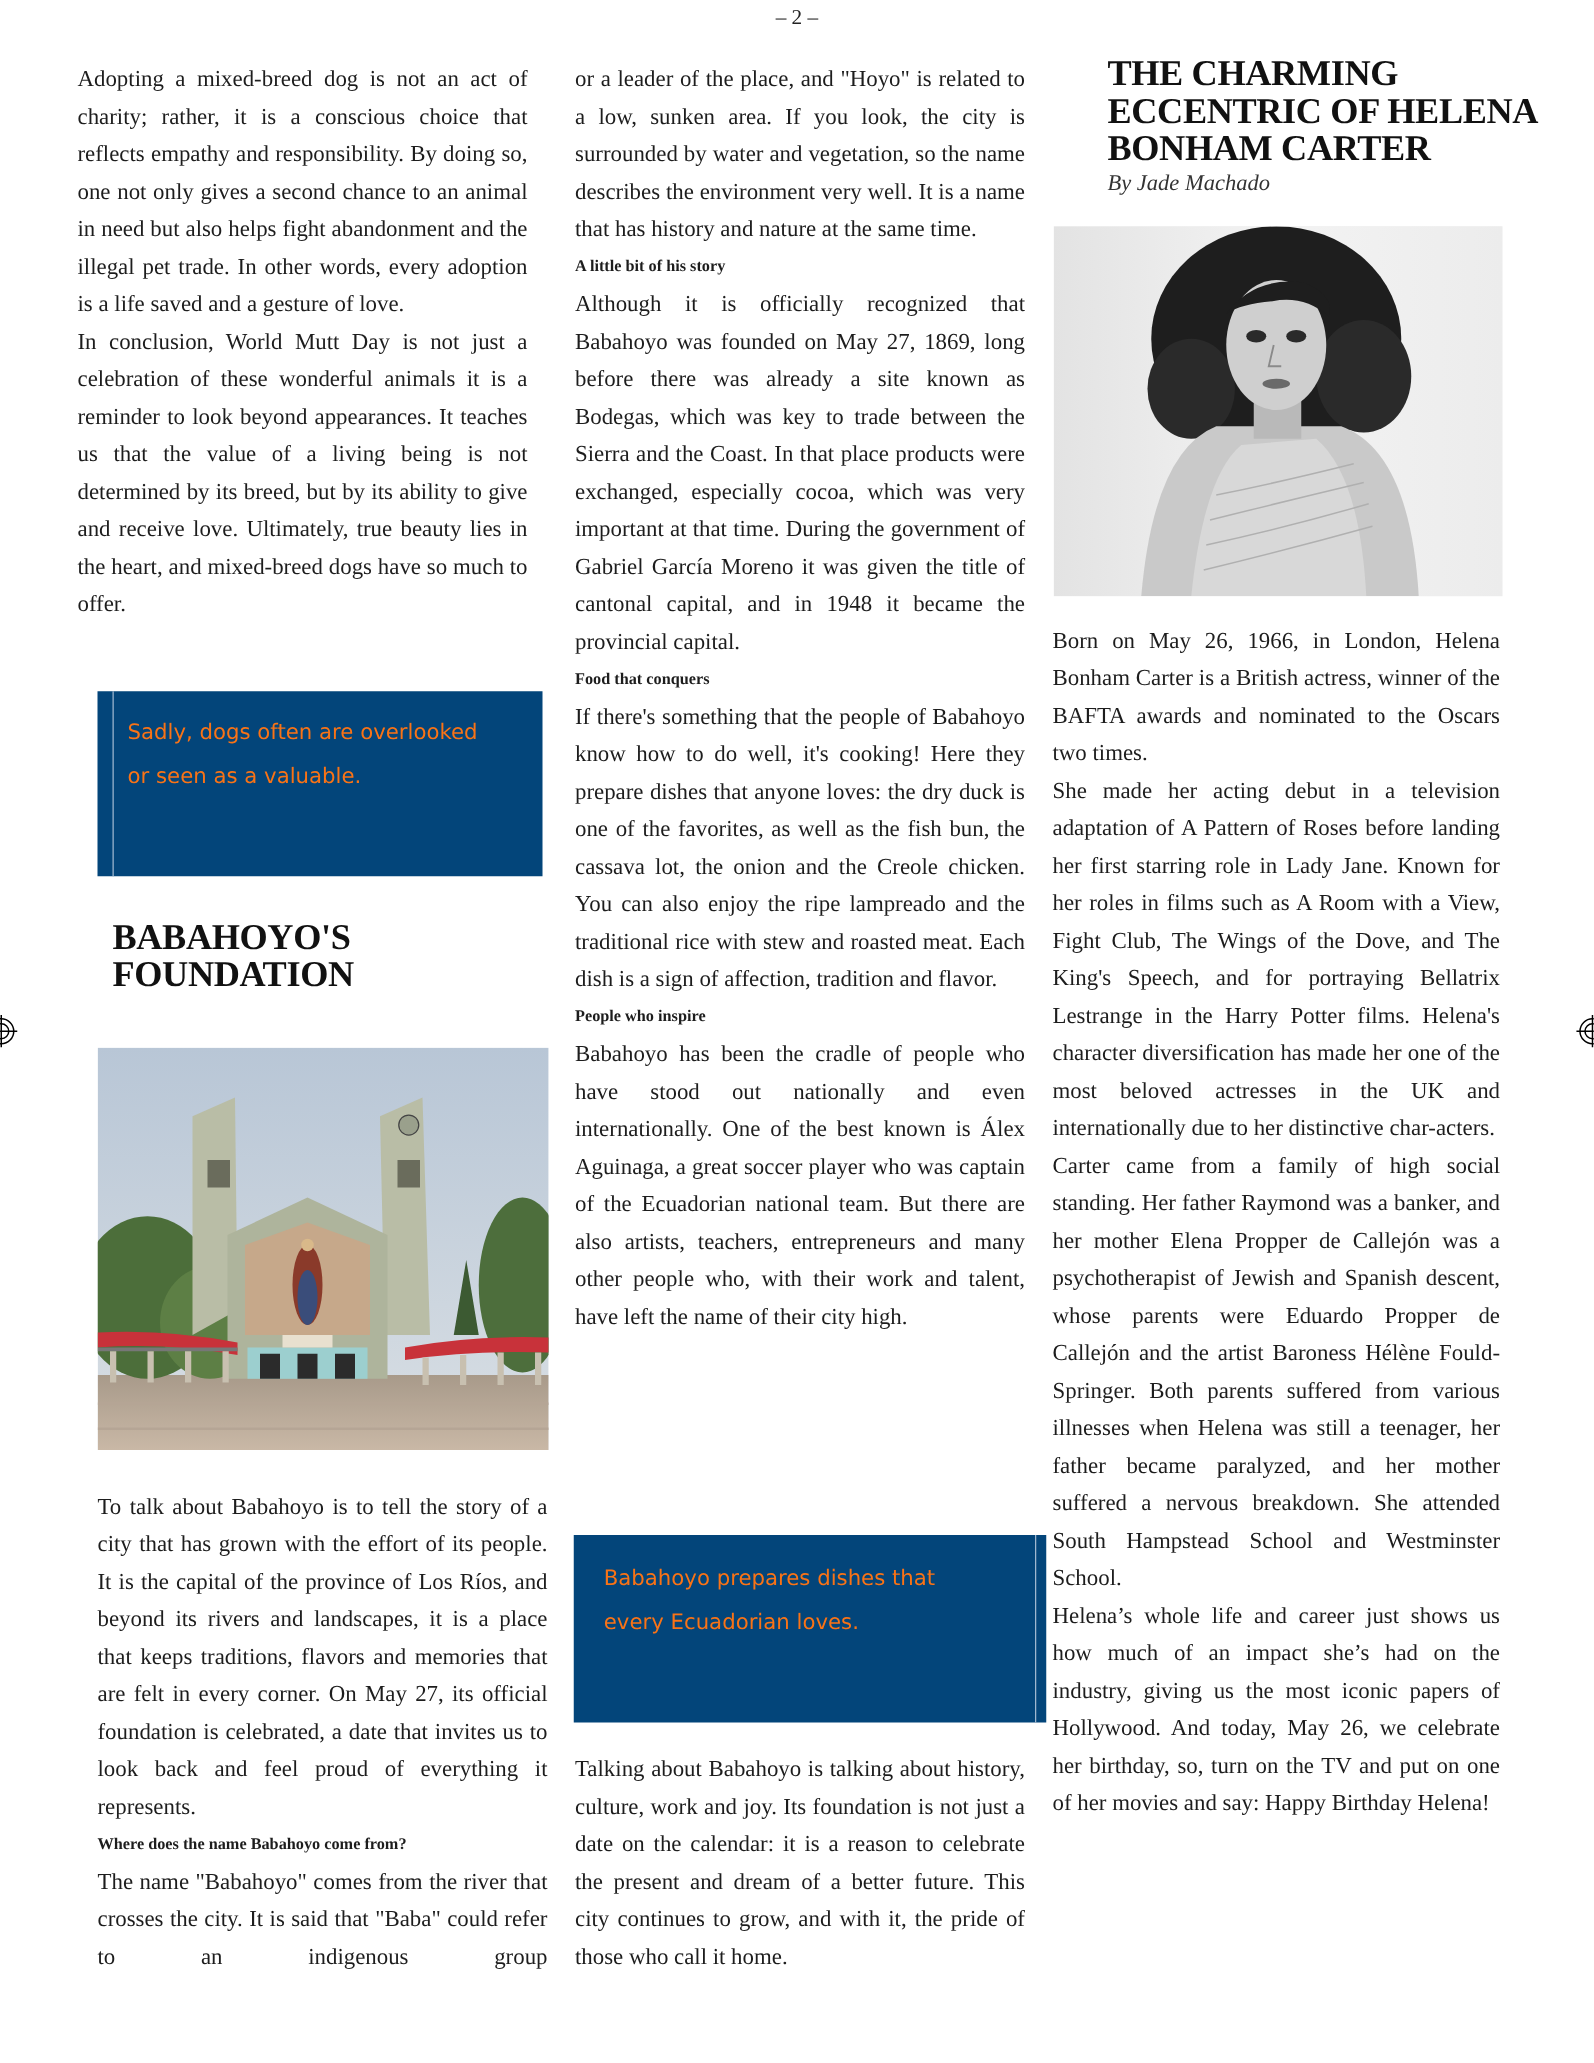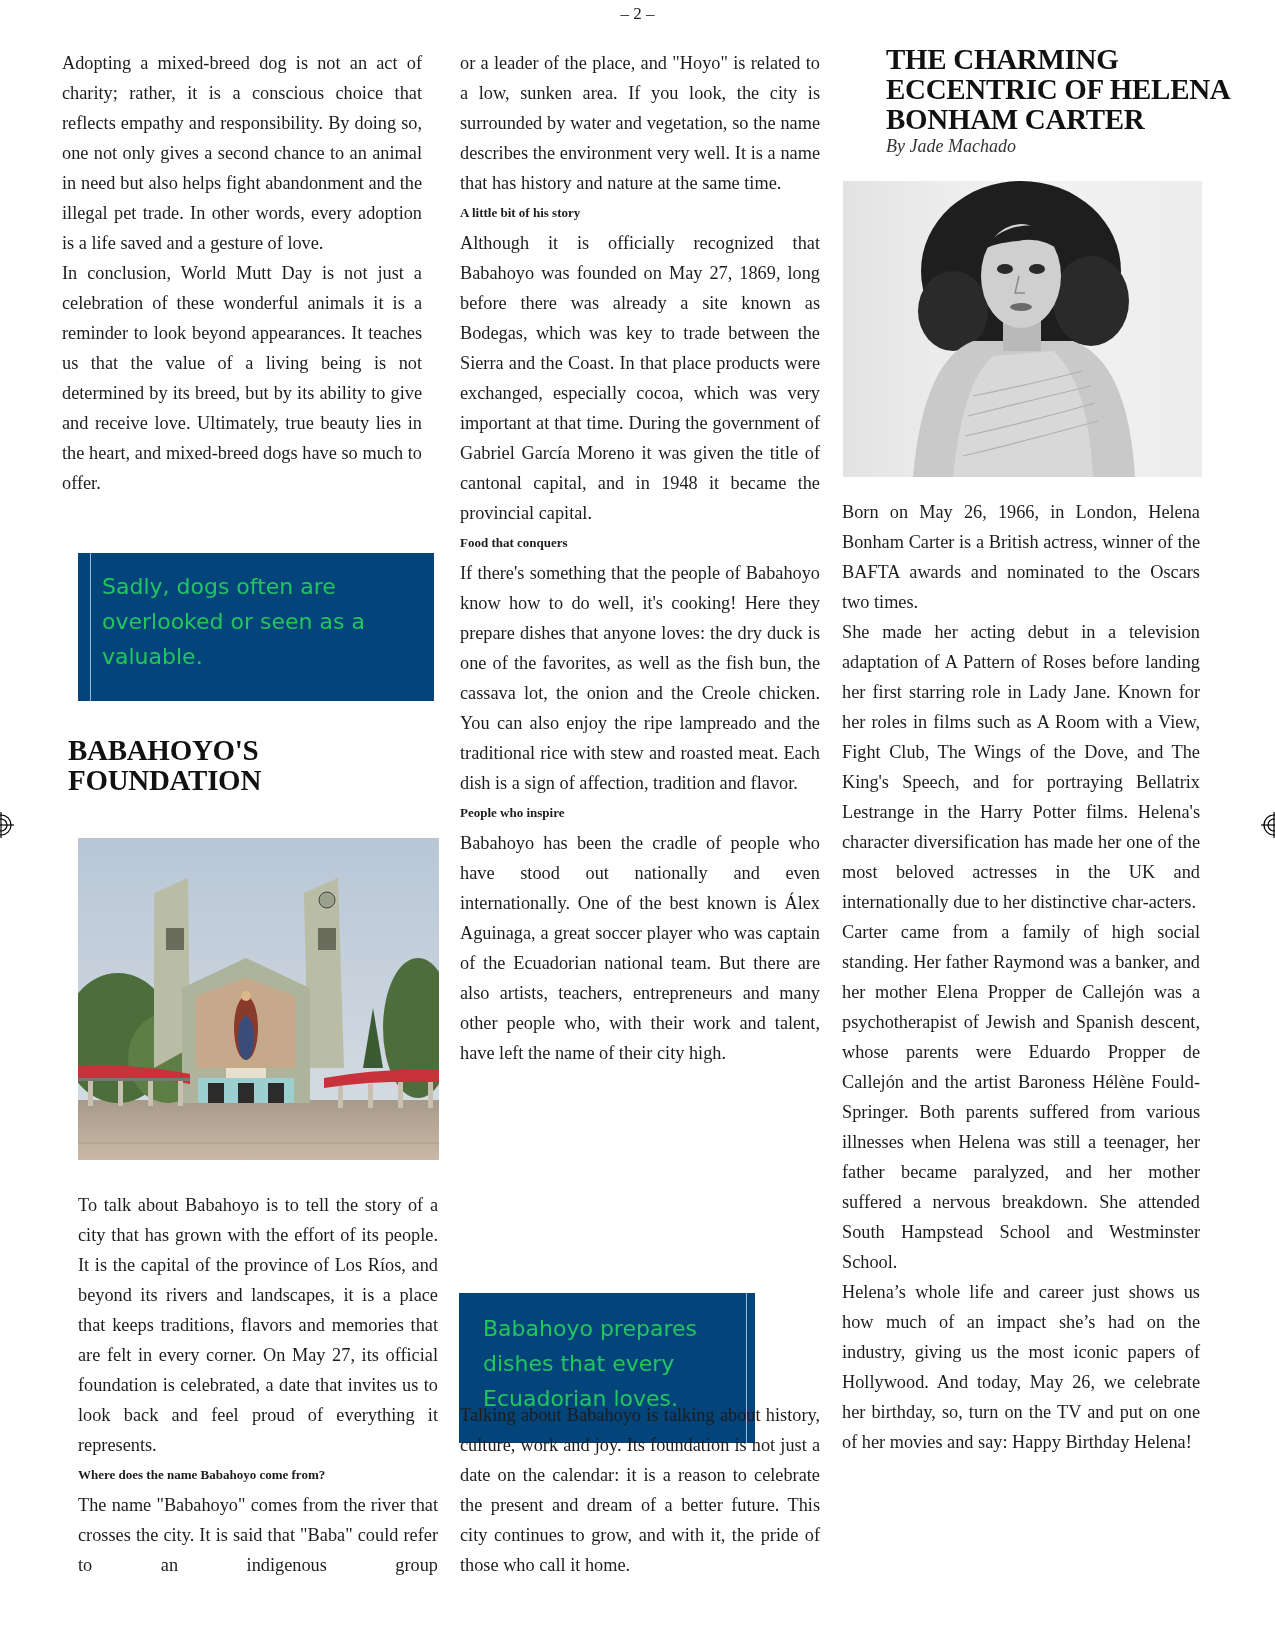--- a/index.html
+++ b/index.html
@@ -12,21 +12,21 @@
   .reg-left { left: -12px; }
   .reg-right { right: -12px; }
 
   .col { position: absolute; top: 48px; }
   .col-1 { left: 62px; width: 360px; }
   .col-2 { left: 460px; width: 360px; }
 
   .p { font-size: 18.3px; line-height: 30px; text-align: justify; text-align-last: left; hyphens: manual; }
   .h-sub { font-size: 13px; line-height: 30px; font-weight: bold; }
 
-  .pull-quote { position: absolute; background: #03457a; color: #22c55e; font-family: "DejaVu Sans", "Liberation Sans", sans-serif; font-size: 22px; line-height: 35px; }
+  .pull-quote { position: absolute; background: #03457a; color: #f97316; font-family: "DejaVu Sans", "Liberation Sans", sans-serif; font-size: 17px; line-height: 35px; }
   .pull-quote .inner-line { position: absolute; top: 0; bottom: 0; width: 1px; background: #9fb7cf; }
   .pull-quote .qtext { position: absolute; }
 
   .article-title { font-weight: bold; font-size: 29px; line-height: 30px; color: #111; letter-spacing: -0.3px; }
   .byline { font-style: italic; font-size: 18px; line-height: 24px; color: #333; }
 
   .photo { position: absolute; overflow: hidden; }
 </style>
 </head>
 <body>
@@ -49,21 +49,21 @@
 <div class="col col-1">
   <p class="p">Adopting a mixed-breed dog is not an act of charity; rather, it is a conscious choice that reflects empathy and responsibility. By doing so, one not only gives a second chance to an animal in need but also helps fight abandonment and the illegal pet trade. In other words, every adoption is a life saved and a gesture of love.</p>
   <p class="p">In conclusion, World Mutt Day is not just a celebration of these wonderful animals it is a reminder to look beyond appearances. It teaches us that the value of a living being is not determined by its breed, but by its ability to give and receive love. Ultimately, true beauty lies in the heart, and mixed-breed dogs have so much to offer.</p>
 </div>
 
 <div class="pull-quote" style="left:78px; top:553px; width:356px; height:148px;">
   <div class="inner-line" style="left:12px;"></div>
   <div class="qtext" style="left:24px; top:16px; width:300px;">Sadly, dogs often are overlooked or seen as a valuable.</div>
 </div>
 
-<div style="position:absolute; left:68px; top:735px; width:360px;">
+<div style="position:absolute; left:90px; top:735px; width:360px;">
   <div class="article-title">
     <div>BABAHOYO'S</div>
     <div>FOUNDATION</div>
   </div>
 </div>
 
 <div class="photo" style="left:78px; top:838px; width:361px; height:322px;">
   <svg width="361" height="322" viewBox="0 0 361 322">
     <defs>
       <linearGradient id="sky" x1="0" y1="0" x2="0" y2="1">
@@ -130,21 +130,21 @@
 <div class="col col-2">
   <p class="p">or a leader of the place, and "Hoyo" is related to a low, sunken area. If you look, the city is surrounded by water and vegetation, so the name describes the environment very well. It is a name that has history and nature at the same time.</p>
   <p class="h-sub">A little bit of his story</p>
   <p class="p">Although it is officially recognized that Babahoyo was founded on May 27, 1869, long before there was already a site known as Bodegas, which was key to trade between the Sierra and the Coast. In that place products were exchanged, especially cocoa, which was very important at that time. During the government of Gabriel García Moreno it was given the title of cantonal capital, and in 1948 it became the provincial capital.</p>
   <p class="h-sub">Food that conquers</p>
   <p class="p">If there's something that the people of Babahoyo know how to do well, it's cooking! Here they prepare dishes that anyone loves: the dry duck is one of the favorites, as well as the fish bun, the cassava lot, the onion and the Creole chicken. You can also enjoy the ripe lampreado and the traditional rice with stew and roasted meat. Each dish is a sign of affection, tradition and flavor.</p>
   <p class="h-sub">People who inspire</p>
   <p class="p">Babahoyo has been the cradle of people who have stood out nationally and even internationally. One of the best known is Álex Aguinaga, a great soccer player who was captain of the Ecuadorian national team. But there are also artists, teachers, entrepreneurs and many other people who, with their work and talent, have left the name of their city high.</p>
 </div>
 
-<div class="pull-quote" style="left:459px; top:1293px; width:296px; height:150px;text-decoration:underline;">
+<div class="pull-quote" style="left:459px; top:1228px; width:378px; height:150px;text-decoration:underline;">
   <div class="inner-line" style="right:8px;"></div>
   <div class="qtext" style="left:24px; top:18px; width:290px;">Babahoyo prepares dishes that every Ecuadorian loves.</div>
 </div>
 
 <div class="col" style="left:460px; top:1400px; width:360px;">
   <p class="p">Talking about Babahoyo is talking about history, culture, work and joy. Its foundation is not just a date on the calendar: it is a reason to celebrate the present and dream of a better future. This city continues to grow, and with it, the pride of those who call it home.</p>
 </div>
 
 <div style="position:absolute; left:842px; top:44px; width:380px;margin-left:44px;">
   <div class="article-title">

